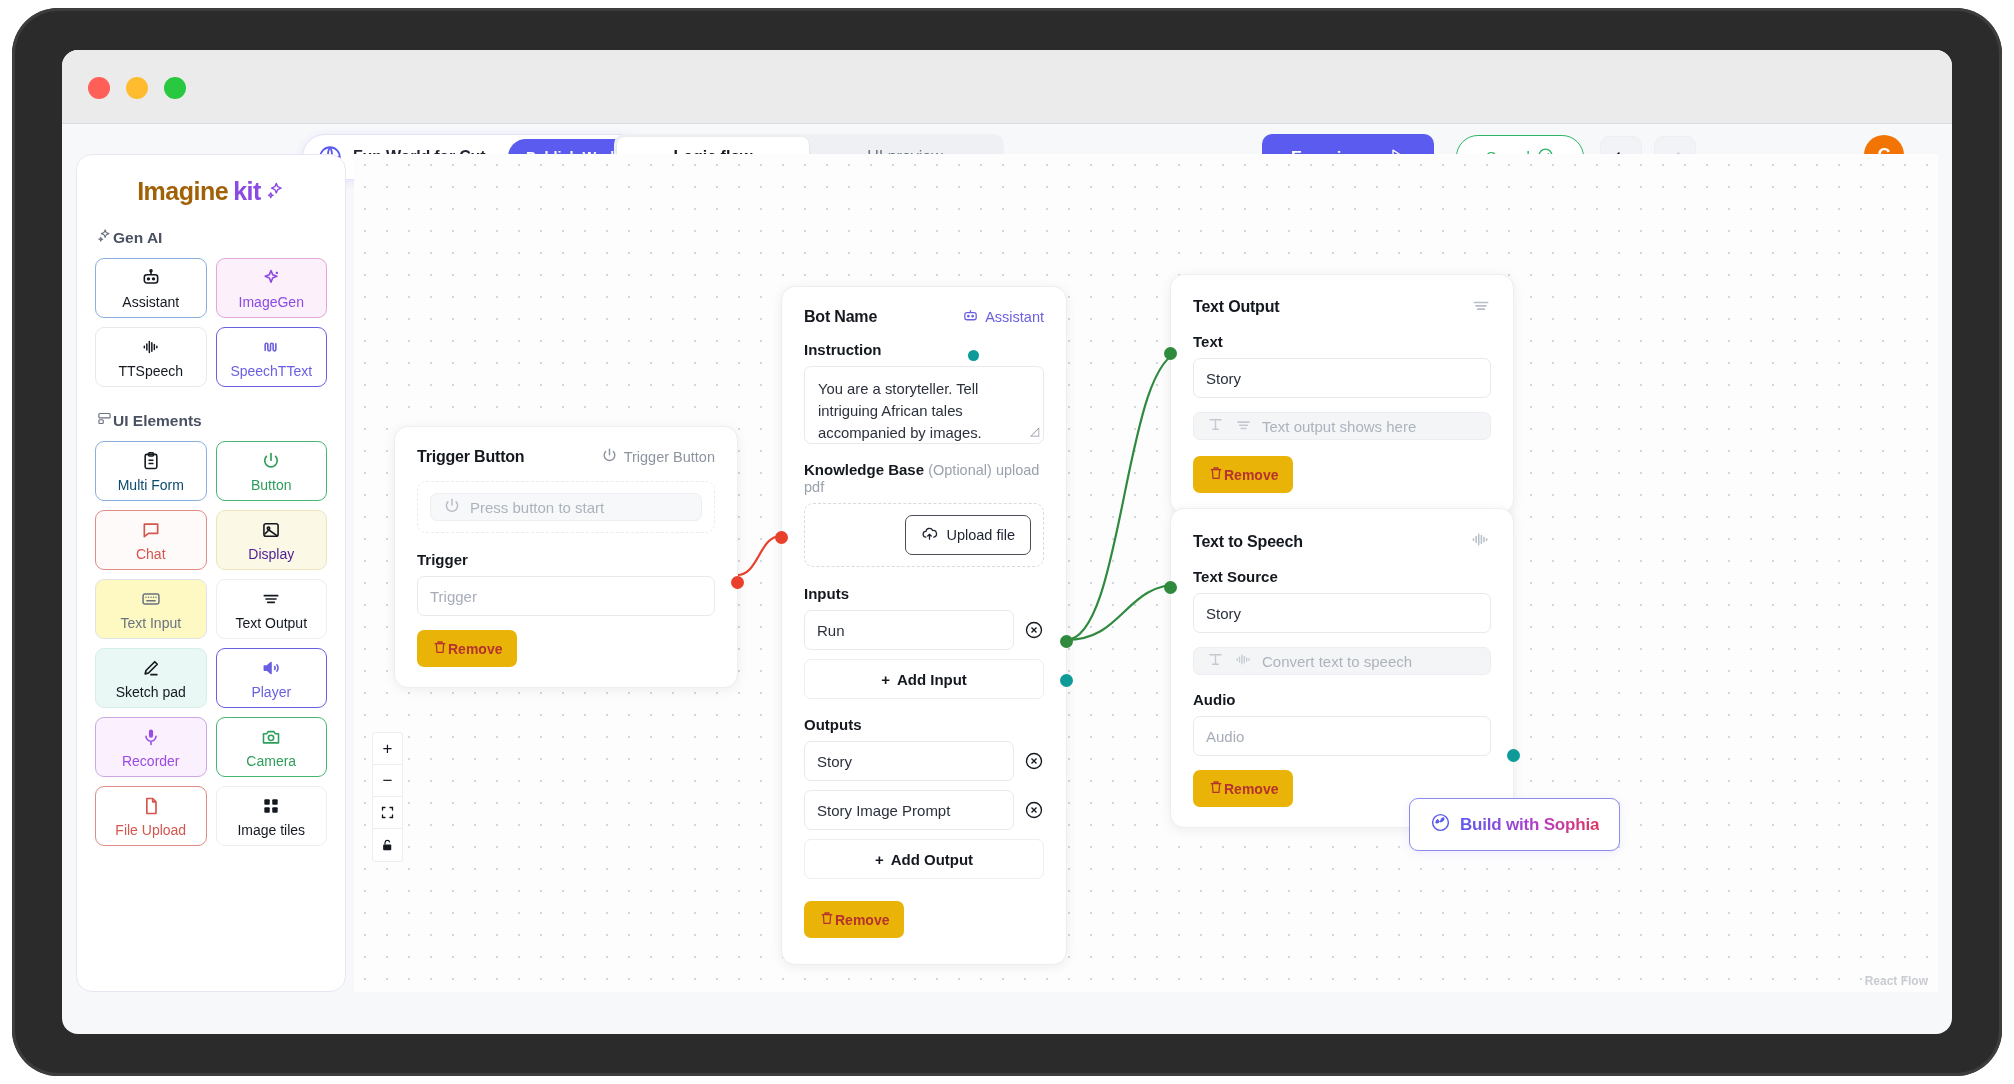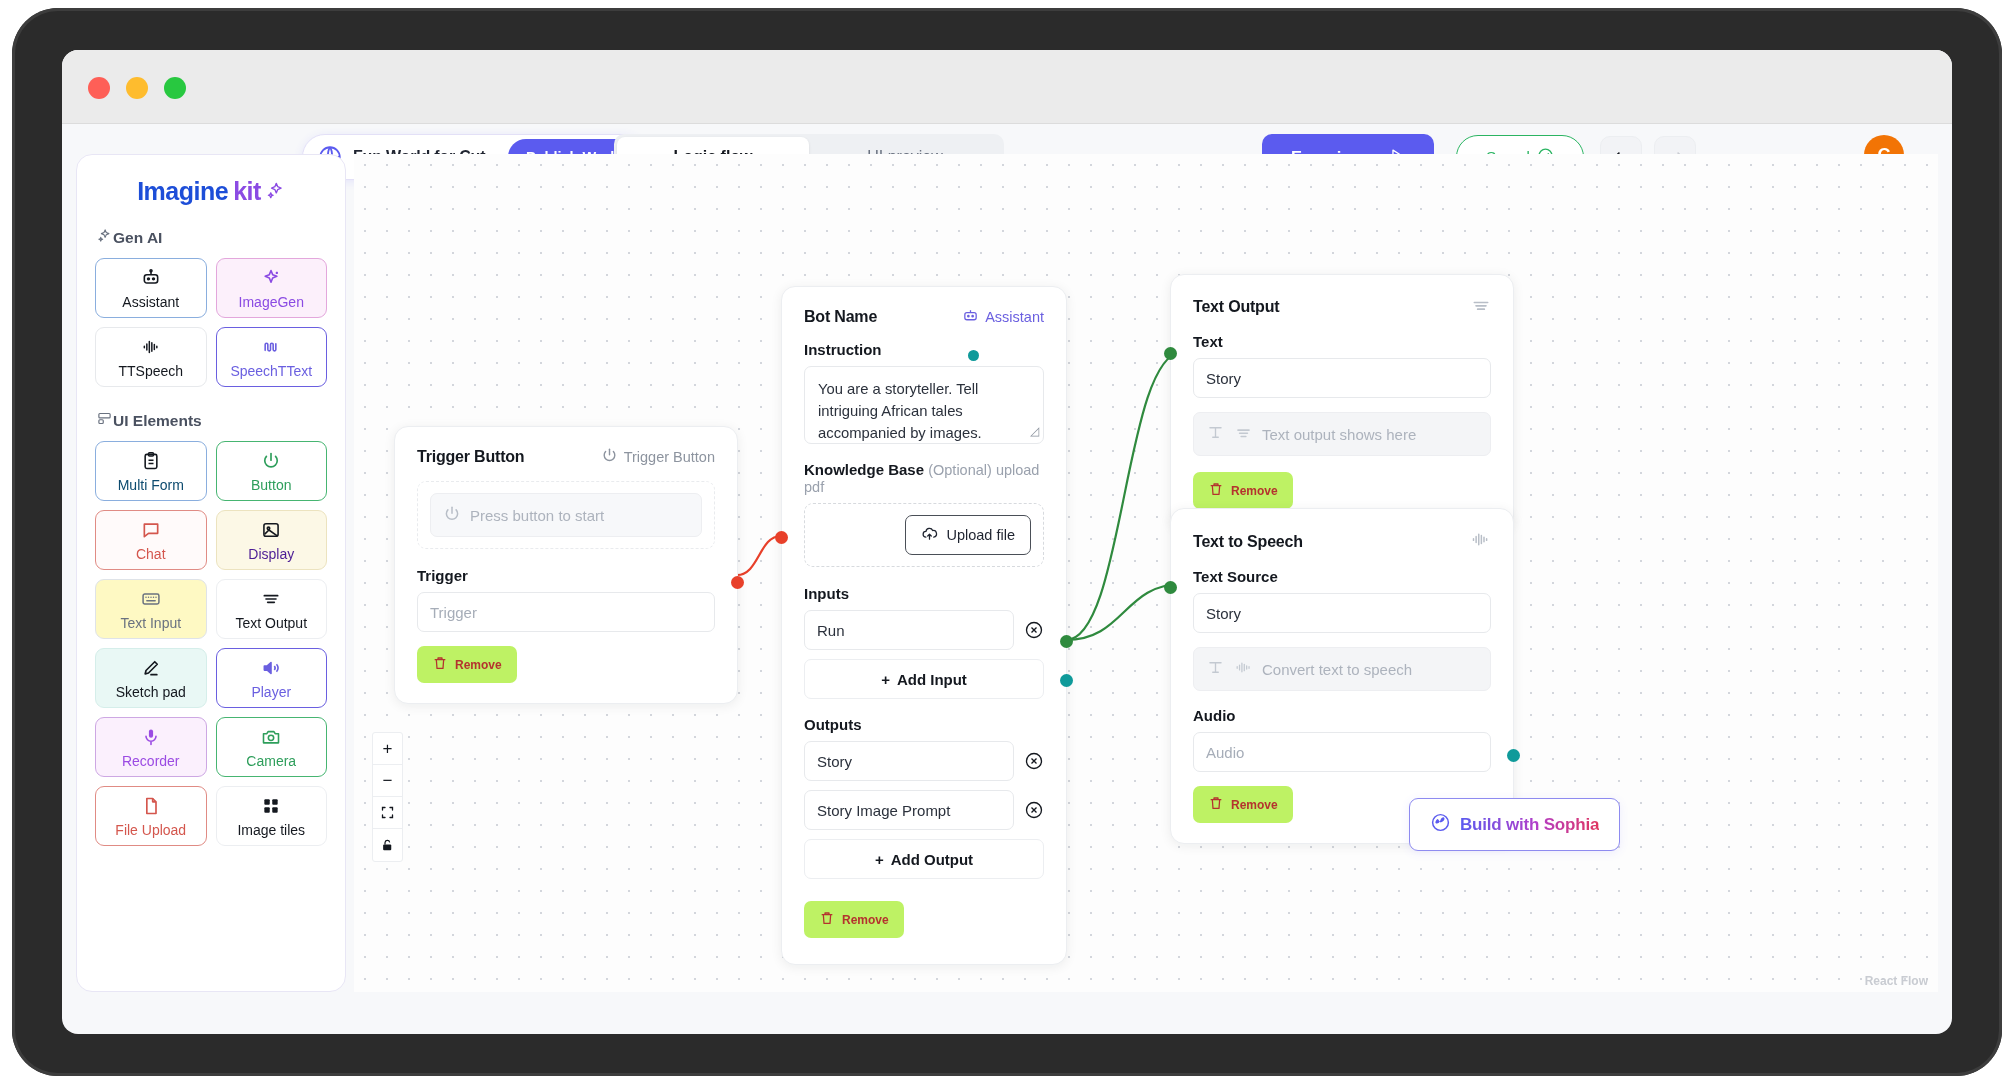--- a/index.html
+++ b/index.html
@@ -133,21 +133,21 @@
     border: 1px solid #e8e6f5;
     border-radius: 16px;
     padding: 22px 18px;
     overflow: hidden;
   }
   #brand {
     text-align: center; font-size: 25px; font-weight: 700;
     letter-spacing: -0.5px; margin-bottom: 22px;
     display: flex; align-items: center; justify-content: center; gap: 5px;
   }
-  #brand .g1 { color: #1d4ed8; }
+  #brand .g1 { color: #a16207; }
   #brand .g3 { color: #8b4be3; }
 
   .section-head {
     display: flex; align-items: center; gap: 1px;
     font-size: 15.5px; font-weight: 700; color: #4a5160;
     margin: 4px 0 11px 2px;
   }
   .palette { display: grid; grid-template-columns: 1fr 1fr; gap: 9px; }
   .pal-item {
     height: 60px; border-radius: 9px;
@@ -204,21 +204,21 @@
     background: #fff; padding: 11px 13px;
     font-size: 14.8px; color: #2b313c; line-height: 1.5;
     position: relative;
   }
   .resize-grip {
     position: absolute; right: 4px; bottom: 3px;
     font-size: 12px; color: #8c939e; transform: scaleX(-1);
   }
 
   .readonly-box {
-    width: 100%; height: 44px;
+    width: 100%; height: 28px;
     background: #f4f5f7; border: 1px solid #edeef1; border-radius: 7px;
     display: flex; align-items: center; gap: 9px;
     padding: 0 12px;
     font-size: 15px; color: #adb3bd;
   }
 
   .dashed-box {
     width: 100%; border: 1.4px dashed #d7dade; border-radius: 9px;
     padding: 11px 12px;
     text-align: right;
@@ -236,23 +236,23 @@
 
   .add-btn {
     width: 100%; height: 40px;
     border: 1px solid #eceef1; border-radius: 7px;
     background: #fff;
     display: flex; align-items: center; justify-content: center; gap: 7px;
     font-size: 15px; font-weight: 600; color: #14181f; cursor: pointer;
   }
 
   .remove-btn {
-    display: inline-flex; align-items: center; gap: 7px;
-    background: #bef264; border: none; border-radius: 7px;
-    padding: 9px 15px; font-size: 12px; font-weight: 600;
+    display: inline-flex; align-items: center; 
+    background: #eab308; border: none; border-radius: 7px;
+    padding: 9px 15px; font-size: 14px; font-weight: 600;
     color: #b4332e; cursor: pointer;
   }
   .remove-btn svg { width: 16px; height: 16px; }
 
   .handle {
     position: absolute; width: 13px; height: 13px; border-radius: 50%;
     cursor: crosshair;
   }
 
   #zoom-controls {

